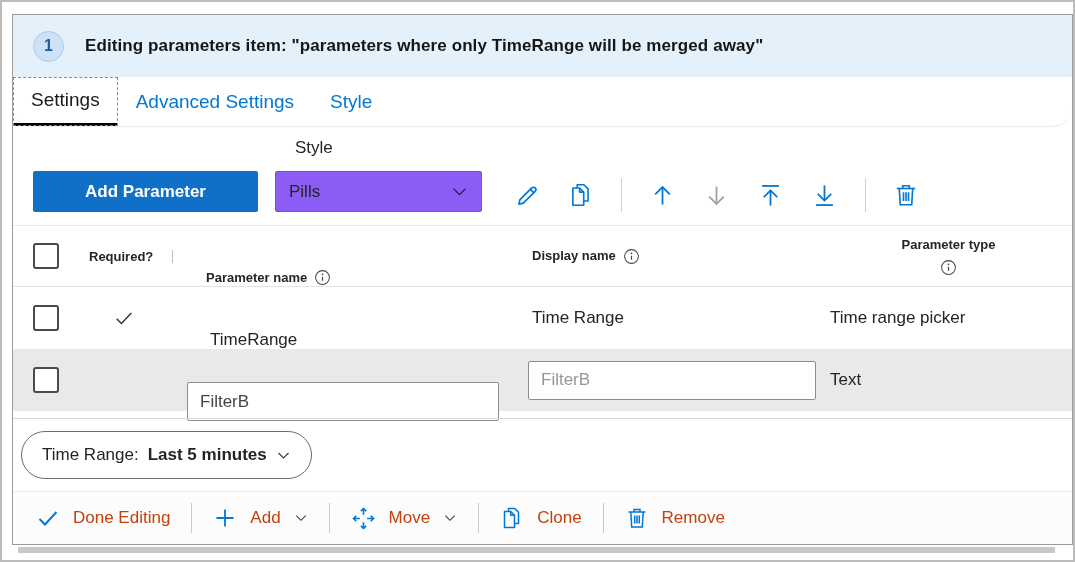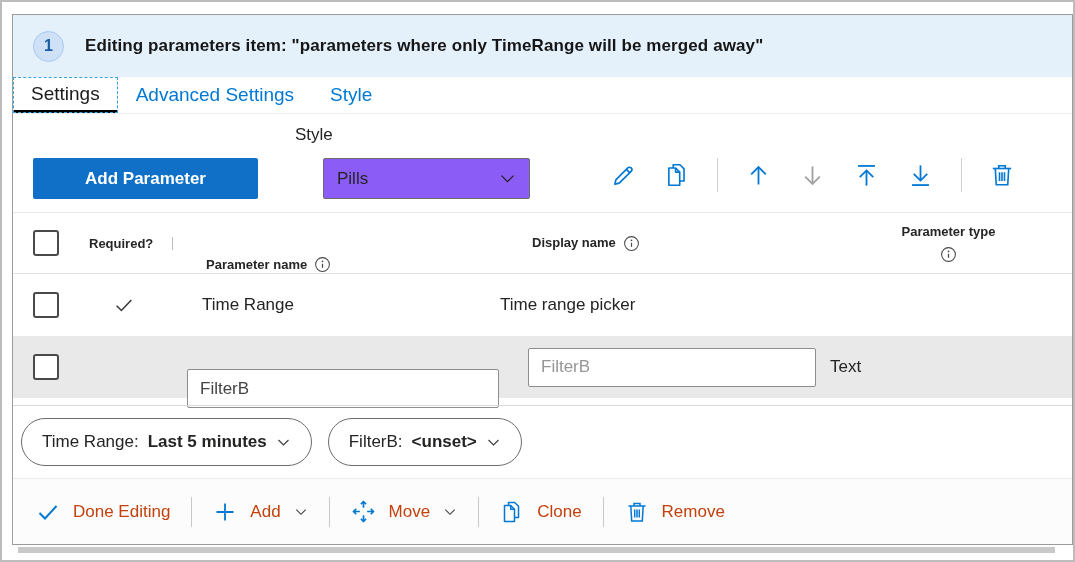--- a/index.html
+++ b/index.html
@@ -7,28 +7,28 @@
   .screen { width: 1075px; height: 562px; border: 2px solid #bcbcbc; background: #fff; padding: 12px 0 0 10px; overflow: hidden; }
   .panel { width: 1061px; height: 531px; border: 1px solid #9b9b9b; background: #fff; display: flex; flex-direction: column; }
   .hbar { height: 6px; width: 1037px; background: #c9c9c9; margin: 2px 0 0 6px; }
 
   
   .hdr { height: 62px; background: #e4f1fb; display: flex; align-items: center; padding: 0 20px; gap: 21px; flex: 0 0 auto; }
   .badge { width: 31px; height: 31px; border-radius: 50%; background: #cfe1f6; border: 1px solid #a9c8ec; color: #1b5ca5; font-weight: bold; font-size: 16px; display: flex; align-items: center; justify-content: center; flex: 0 0 auto; }
   .title { font-weight: bold; font-size: 17px; color: #161616; letter-spacing: .1px; }
 
   
-  .tabs { height: 37px; display: flex; align-items: stretch; border-bottom: 1px solid #ededed; flex: 0 0 auto; }
+  .tabs { height: 50px; display: flex; align-items: stretch; border-bottom: 1px solid #ededed; flex: 0 0 auto; border-radius: 20px; }
   .tab { display: flex; align-items: center; padding: 0 18px; font-size: 19px; color: #0078d4; cursor: pointer; }
   .tab.active { color: #1a1a1a; outline: 1px dashed #35a3dc; outline-offset: -1px; border-bottom: 3px solid #000; }
 
   
   .toolbar { height: 99px; position: relative; padding: 0 20px; border-bottom: 1px solid #e8e8e8; flex: 0 0 auto; }
   .style-label { position: absolute; left: 282px; top: 11px; font-size: 17px; color: #252423; }
-  .tb-row { position: absolute; top: 44px; left: 20px; display: flex; align-items: flex-start; gap: 48px; }
+  .tb-row { position: absolute; top: 44px; left: 20px; display: flex; align-items: flex-end; }
   .btn-primary { width: 225px; height: 41px; background: #1070c8; color: #fff; font-weight: bold; font-size: 17px; border: none; border-radius: 2px; cursor: pointer; font-family: inherit; }
   .select { margin-left: 17px; width: 207px; height: 41px; border: 1px solid #6b6b6b; border-radius: 2px; background: #8b5cf6; display: flex; align-items: center; justify-content: space-between; padding: 0 13px; font-size: 17px; cursor: pointer; }
   .icon-row { margin-left: 32px; display: flex; align-items: center; gap: 27px; }
   .icon-btn { display: flex; align-items: center; justify-content: center; cursor: pointer; background: none; border: none; padding: 0; }
   .vdiv { width: 1px; height: 34px; background: #d0d0d0; }
 
   
   .t-head { height: 61px; display: flex; align-items: center; padding: 0 20px; font-size: 13px; font-weight: bold; color: #262626; border-bottom: 1px solid #e3e3e3; flex: 0 0 auto; }
   .t-row { height: 62px; display: flex; align-items: center; padding: 0 20px; font-size: 17px; flex: 0 0 auto; }
   .t-row.editing { background: #e9e9e9; }
@@ -189,20 +189,23 @@
           <div class="checkbox"></div>
         </div>
       <div class="c-req">
         <span class="checkmark">
           <svg width="22" height="22" viewBox="0 0 24 24" fill="none" stroke="#3a3a3a" stroke-width="1.7">
               <path d="M4 12.8l5.2 5.2L20 6.5"></path>
             </svg>
         </span>
         <span></span>
       </div>
+      <div class="c-name">
+          <span class="name-text">TimeRange</span>
+        </div>
       <div class="c-display">
           <span>Time Range</span>
         </div>
       <div class="c-type">
           <span>Time range picker</span>
         </div>
     </div>
 
     <div class="t-row editing">
       <div class="c-check">
@@ -222,29 +225,20 @@
           <span>Text</span>
         </div>
     </div>
 
     <div class="gapline"></div>
 
     <div class="pills">
       <div class="pill">
         <span>Time Range:</span>
         <span class="val">Last 5 minutes</span>
-        <span>
-          <svg width="15" height="15" viewBox="0 0 24 24" fill="none" stroke="#3b3b3b" stroke-width="1.8">
-              <path d="M4 8l8 8 8-8"></path>
-            </svg>
-        </span>
-      </div>
-      <div class="pill">
-        <span>FilterB:</span>
-        <span class="val">&lt;unset&gt;</span>
         <span>
           <svg width="15" height="15" viewBox="0 0 24 24" fill="none" stroke="#3b3b3b" stroke-width="1.8">
               <path d="M4 8l8 8 8-8"></path>
             </svg>
         </span>
       </div>
     </div>
 
     <div class="footer">
       <div class="f-item">

